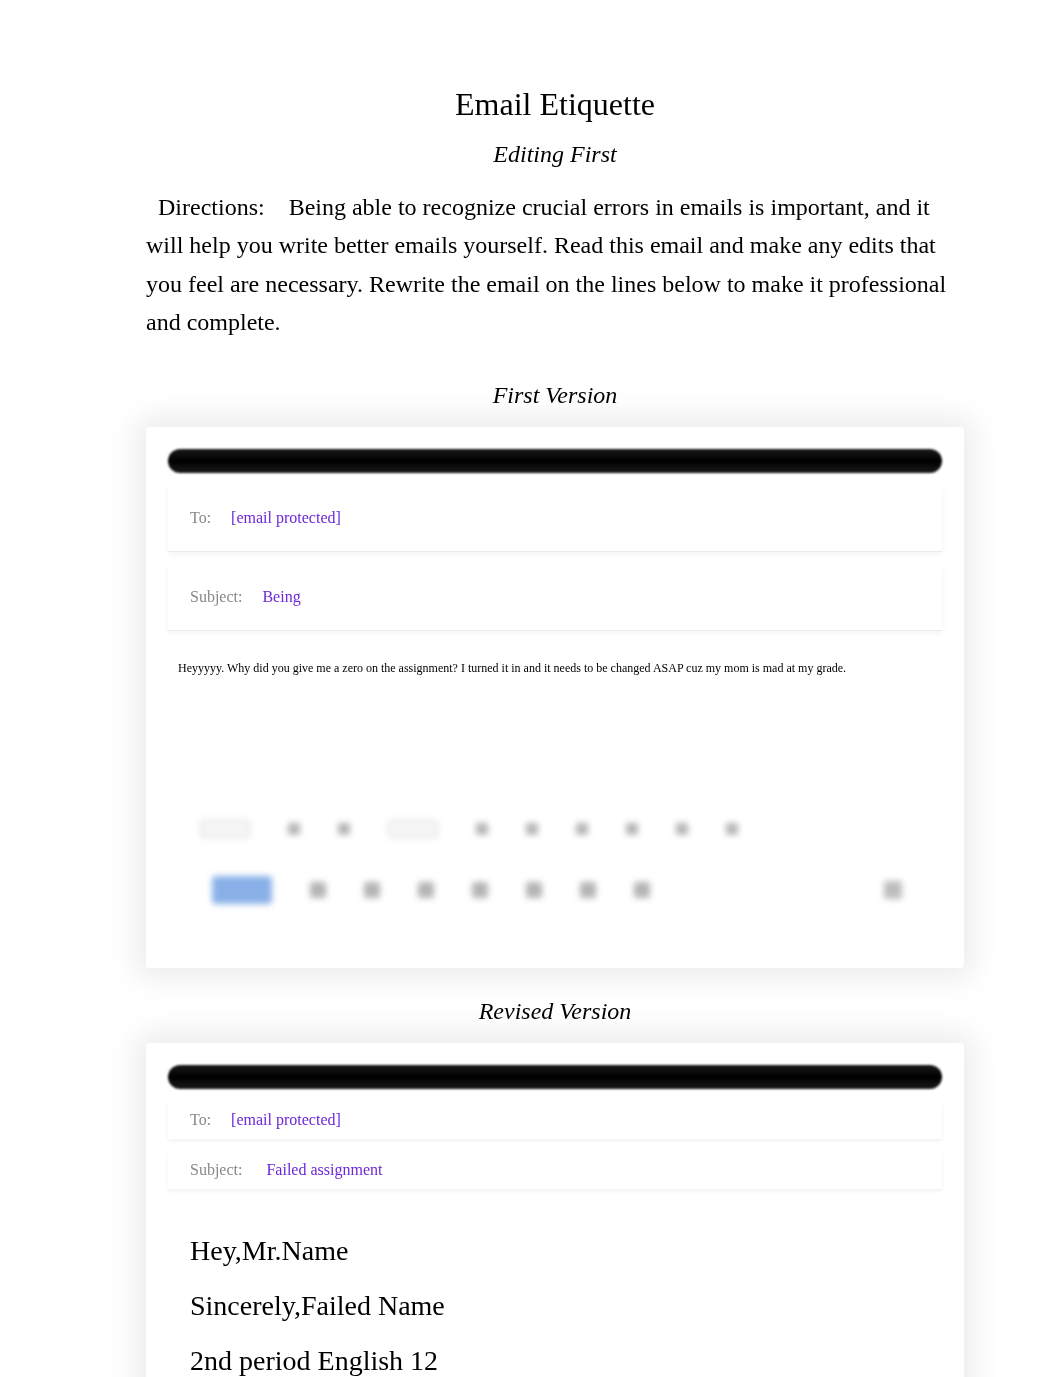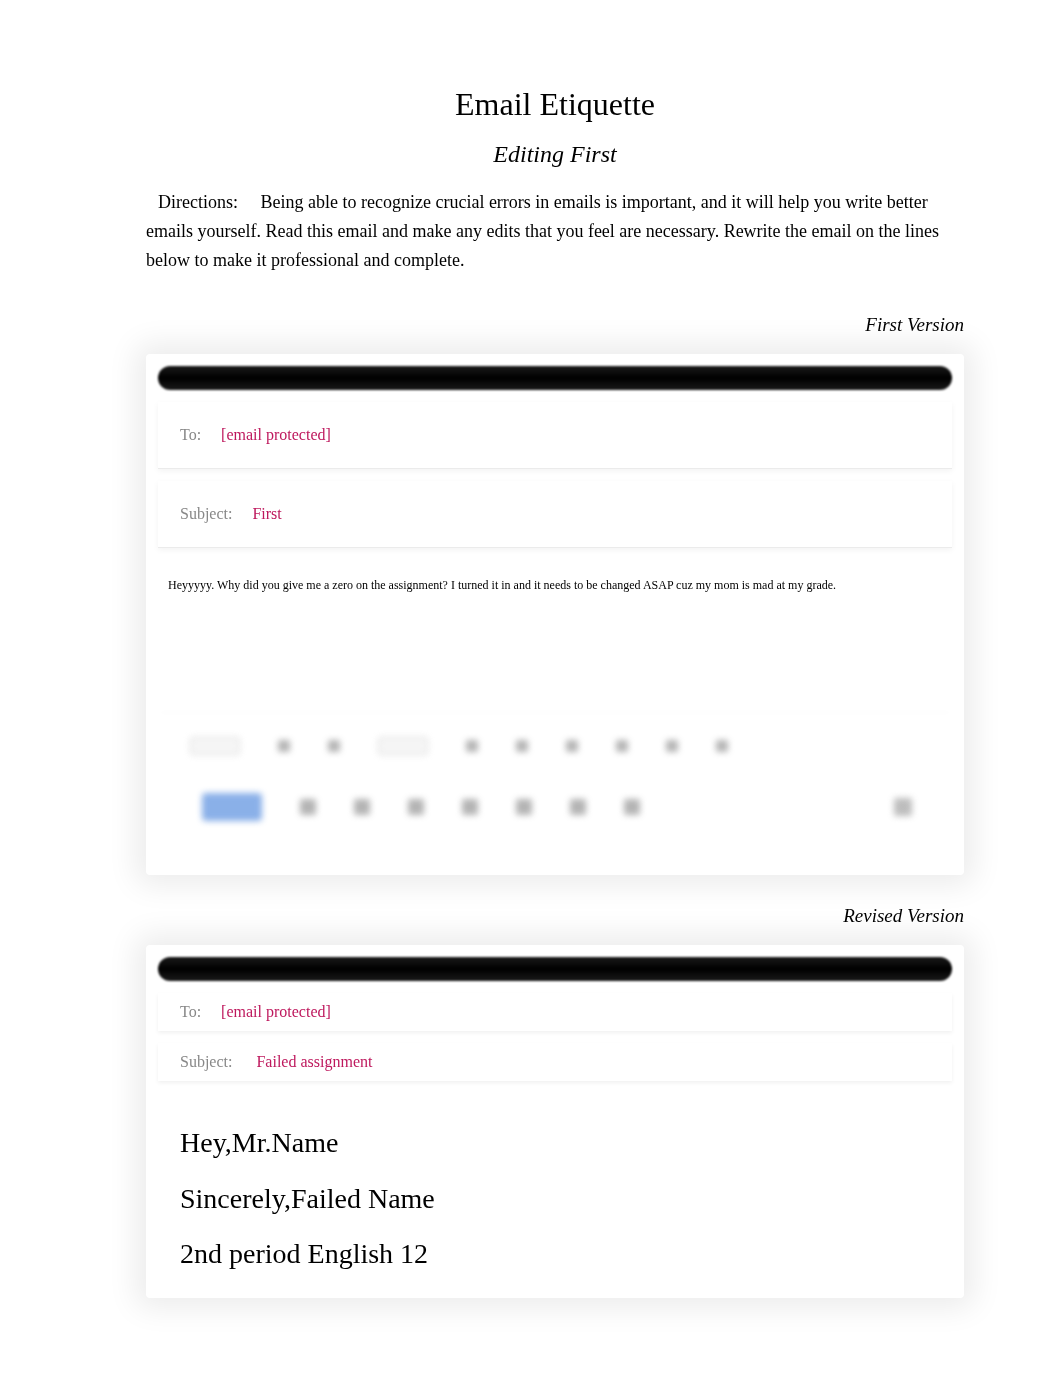--- a/index.html
+++ b/index.html
@@ -21,40 +21,41 @@
       font-weight: normal;
       margin-bottom: 18px;
     }
     .subtitle {
       text-align: center;
       font-size: 24px;
       font-style: italic;
       margin-bottom: 20px;
     }
     .directions {
-      font-size: 18px;
+      font-size: 24px;
       line-height: 1.6;
       margin-bottom: 40px;
     }
     .directions-label {
       margin-right: 6px;
     }
     .section-header {
-      text-align: right;
-      font-size: 19px;
+      text-align: center;
+      font-size: 24px;
       font-style: italic;
       margin-bottom: 18px;
       margin-top: 30px;
     }
     .email-box {
       background: #ffffff;
       box-shadow: 0 0 30px 10px rgba(0,0,0,0.08);
       border-radius: 4px;
       overflow: hidden;
       margin-bottom: 25px;
+      padding: 10px;
     }
     .dark-bar {
       background: linear-gradient(to bottom, #1a1a1a 0%, #000 50%, #1a1a1a 100%);
       height: 24px;
       border-radius: 12px;
       margin-bottom: 6px;
       position: relative;
       display: flex;
       align-items: center;
       padding-left: 30px;
@@ -74,21 +75,21 @@
     }
     .field-row.with-shadow {
       box-shadow: 0 2px 6px rgba(0,0,0,0.05);
       margin-bottom: 4px;
     }
     .field-label {
       color: #888;
       margin-right: 8px;
     }
     .field-value {
-      color: #be185d;
+      color: #6d28d9;
     }
     .email-body {
       padding: 16px 10px;
       font-size: 12px;
       line-height: 1.5;
       min-height: 140px;
     }
     .toolbar-area {
       border-top: 1px solid rgba(0,0,0,0.06);
       padding: 10px 8px 6px 8px;
@@ -173,21 +174,21 @@
 <div class="email-box">
   <div class="dark-bar">
     <span class="dark-bar-text">&nbsp;</span>
   </div>
   <div class="field-row with-shadow">
     <span class="field-label">To:</span>
     <span class="field-value">[email protected]</span>
   </div>
   <div class="field-row with-shadow">
     <span class="field-label">Subject:</span>
-    <span class="field-value">First</span>
+    <span class="field-value">Being</span>
   </div>
   <div class="email-body">Heyyyyy. Why did you give me a zero on the assignment? I turned it in and it needs to be changed ASAP cuz my mom is mad at my grade.</div>
   <div class="toolbar-area">
     <div class="toolbar-row">
       <div class="tb-pill"></div>
       <div class="tb-icon sm"></div>
       <div class="tb-icon sm"></div>
       <div class="tb-pill"></div>
       <div class="tb-icon sm"></div>
       <div class="tb-icon sm"></div>

